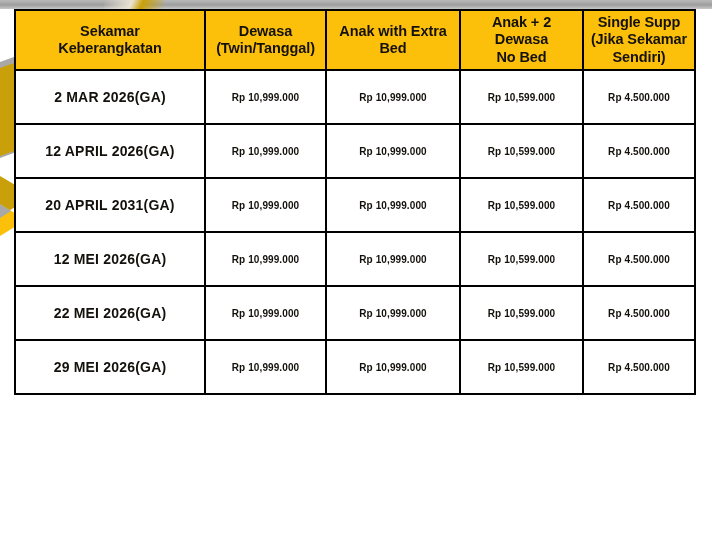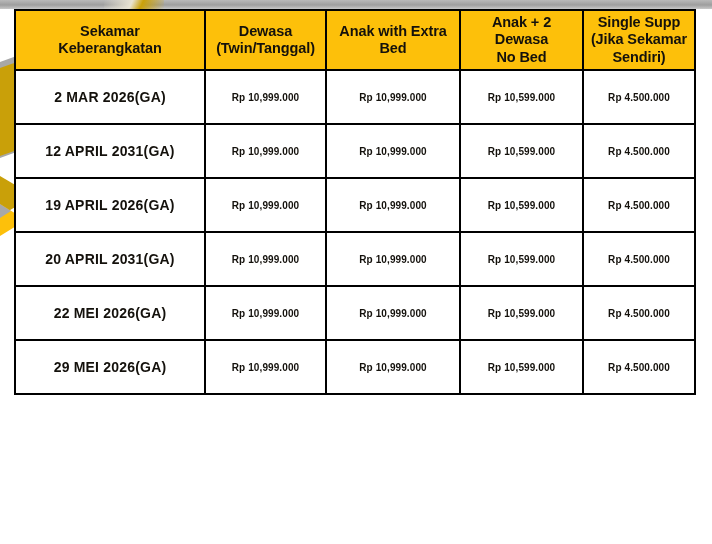--- a/index.html
+++ b/index.html
@@ -175,35 +175,35 @@
   </thead>
   <tbody id="price-table-body">
       <tr>
         <td class="col-date">2 MAR 2026(GA)</td>
         <td>Rp 10,999.000</td>
         <td>Rp 10,999.000</td>
         <td>Rp 10,599.000</td>
         <td>Rp 4.500.000</td>
       </tr>
       <tr>
-        <td class="col-date">12 APRIL 2031(GA)</td>
-        <td>Rp 10,999.000</td>
-        <td>Rp 10,999.000</td>
-        <td>Rp 10,599.000</td>
-        <td>Rp 4.500.000</td>
-      </tr>
-      <tr>
-        <td class="col-date">19 APRIL 2026(GA)</td>
+        <td class="col-date">12 APRIL 2026(GA)</td>
         <td>Rp 10,999.000</td>
         <td>Rp 10,999.000</td>
         <td>Rp 10,599.000</td>
         <td>Rp 4.500.000</td>
       </tr>
       <tr>
         <td class="col-date">20 APRIL 2031(GA)</td>
+        <td>Rp 10,999.000</td>
+        <td>Rp 10,999.000</td>
+        <td>Rp 10,599.000</td>
+        <td>Rp 4.500.000</td>
+      </tr>
+      <tr>
+        <td class="col-date">12 MEI 2026(GA)</td>
         <td>Rp 10,999.000</td>
         <td>Rp 10,999.000</td>
         <td>Rp 10,599.000</td>
         <td>Rp 4.500.000</td>
       </tr>
       <tr>
         <td class="col-date">22 MEI 2026(GA)</td>
         <td>Rp 10,999.000</td>
         <td>Rp 10,999.000</td>
         <td>Rp 10,599.000</td>

